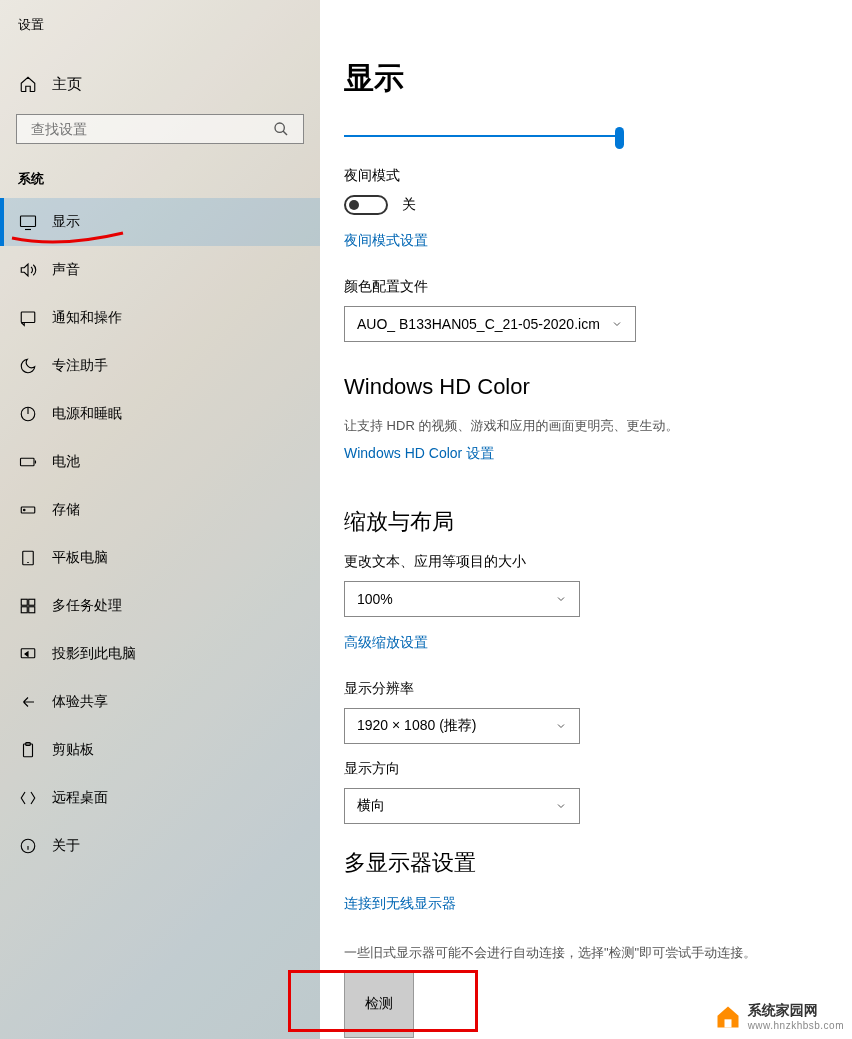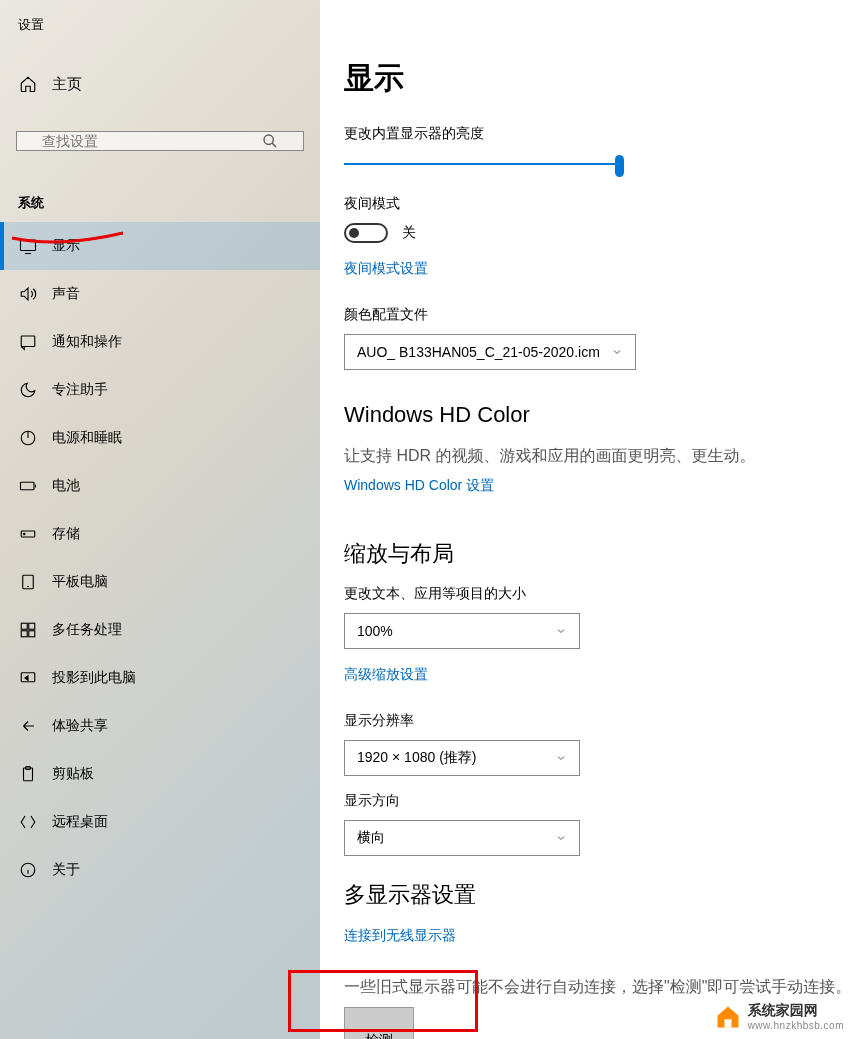--- a/index.html
+++ b/index.html
@@ -50,27 +50,27 @@
       margin-right: 14px;
       display: flex;
       align-items: center;
       justify-content: center;
     }
     .home-row span.label {
       font-size: 15px;
       color: #000;
     }
     .search-box {
-      margin: 25px 16px;
-      height: 20px;
+      margin: 8px 16px;
+      height: 30px;
       background: rgba(255,255,255,0.6);
       border: 1px solid #888;
       display: flex;
       align-items: center;
-      padding: 0 25px;
+      padding: 0 14px;
     }
     .search-box input {
       flex: 1;
       border: none;
       background: transparent;
       font-size: 14px;
       color: #555;
       outline: none;
     }
     .search-box .search-icon {
@@ -212,21 +212,21 @@
       width: 12px;
       height: 12px;
     }
     .section-title {
       font-size: 22px;
       font-weight: 400;
       color: #000;
       margin: 24px 0 16px 0;
     }
     .description {
-      font-size: 16px;
+      font-size: 13px;
       color: #555;
       margin-bottom: 8px;
       line-height: 1.5;
     }
     .button {
       display: inline-block;
       padding: 24px 20px;
       background: #ccc;
       border: 1px solid #999;
       font-size: 14px;
@@ -434,21 +434,20 @@
   </div>
 </div>
 
 <svg class="red-underline" viewBox="0 0 115 20">
   <path d="M2 8 Q 50 18 113 3" stroke="#e60000" stroke-width="3" fill="none"></path>
 </svg>
 
 <div class="main">
   <h1 class="page-title">显示</h1>
 
-  <div class="setting-label">更改内置显示器的亮度</div>
   <div class="slider-container">
     <div class="slider-track"></div>
     <div class="slider-thumb"></div>
   </div>
 
   <div class="setting-label">夜间模式</div>
   <div class="toggle-row">
     <div class="toggle">
       <div class="toggle-knob"></div>
     </div>

